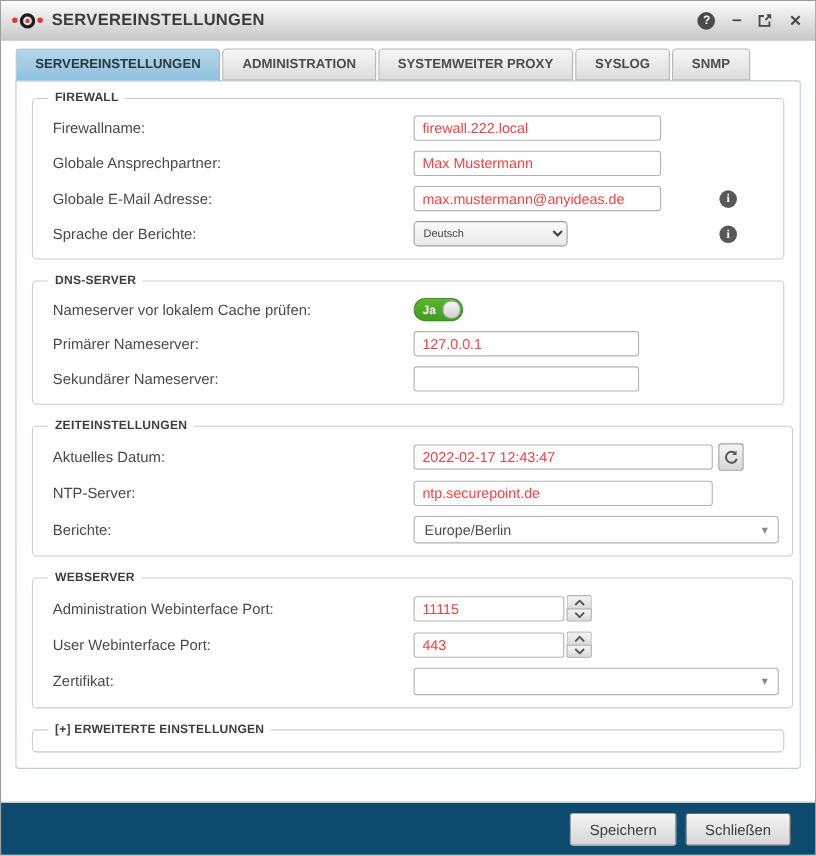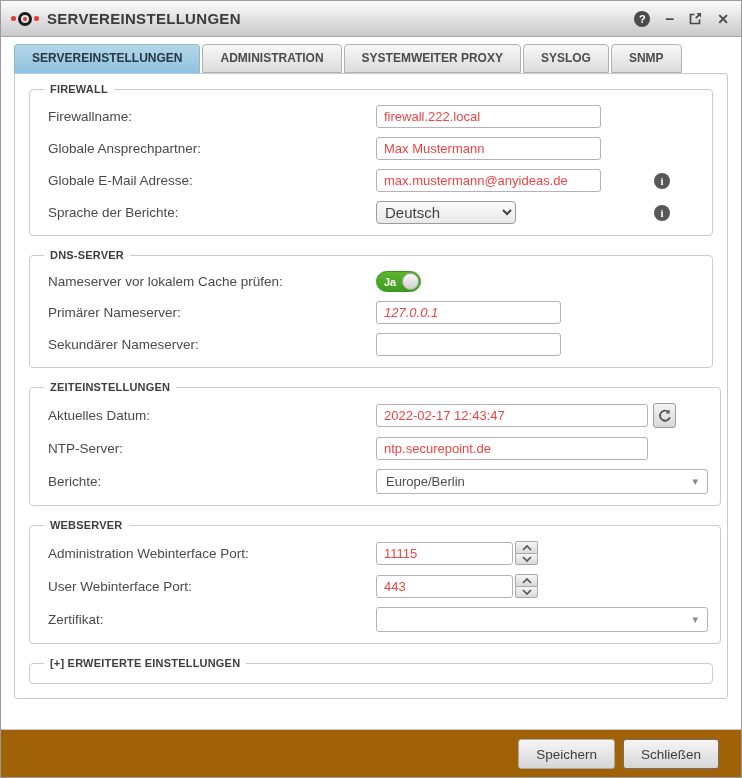--- a/index.html
+++ b/index.html
@@ -70,31 +70,31 @@
     padding: 0 6px; margin-left: 2px; letter-spacing: .2px;
   }
   .row { display: flex; align-items: center; margin: 9px 0 9px 6px; }
   .row:last-child { margin-bottom: 2px; }
   .row label { width: 328px; flex: 0 0 328px; font-size: 13.5px; color: #4a4a4a; }
   .ti {
     height: 23px; border: 1px solid #b3b3b3; border-radius: 3px;
     padding: 0 7px; font-size: 13px; color: #ef4444;
     font-family: "Liberation Sans", sans-serif; background: #fff; outline: none;
   }
-  .w225 { width: 225px; } .w205 { width: 185px; font-style: italic; } .w272 { width: 272px; }
+  .w225 { width: 225px; } .w205 { width: 205px; } .w272 { width: 272px; }
   .w157 { width: 137px; }
   .info-ic {
     margin-left: auto; margin-right: 30px;
     width: 16px; height: 16px; border-radius: 50%;
     background: #585858; color: #fff; font-size: 11px; font-weight: bold;
     font-family: "Liberation Serif", serif;
     display: flex; align-items: center; justify-content: center; flex: 0 0 16px;
   }
   select.sel {
-    width: 140px; height: 23px; font-size: 15px; color: #444;
+    width: 140px; height: 23px; font-size: 10px; color: #444;
     font-family: "Liberation Sans", sans-serif;
     border: 1px solid #9c9c9c; border-radius: 4px;
     background: linear-gradient(#fbfbfb, #e9e9e9); padding: 0 4px;
   }
   .toggle {
     width: 45px; height: 21px; border-radius: 11px;
     background: linear-gradient(#5cb42e, #3f9d1e);
     border: 1px solid #38911c; position: relative;
     display: flex; align-items: center; cursor: pointer;
   }
@@ -121,21 +121,21 @@
     width: 23px; height: 12px;
     border: 1px solid #a9a9a9; background: linear-gradient(#f5f5f5, #dadada);
     display: flex; align-items: center; justify-content: center; cursor: pointer;
   }
   .spin-btn.up { border-radius: 2px 2px 0 0; border-bottom-width: 0; }
   .spin-btn.down { border-radius: 0 0 2px 2px; }
   
   .footer {
     margin-top: 10px; border-top: 1px solid #c9c9c9;
     padding: 9px 22px 0 22px; height: 48px; flex: 0 0 48px;
-    display: flex; justify-content: flex-end; gap: 8px; background: #a16207;
+    display: flex; justify-content: flex-end; gap: 8px; background: #0c4a6e;
   }
   .btn {
     height: 30px; padding: 0 17px; font-size: 13.5px; color: #3d3d3d;
     font-family: "Liberation Sans", sans-serif;
     background: linear-gradient(#f5f5f5, #d6d6d6);
     border: 1px solid #a9a9a9; border-radius: 3px; cursor: pointer;
   }
   .btn.primary { border-color: #707070; }
 </style>
 </head>

